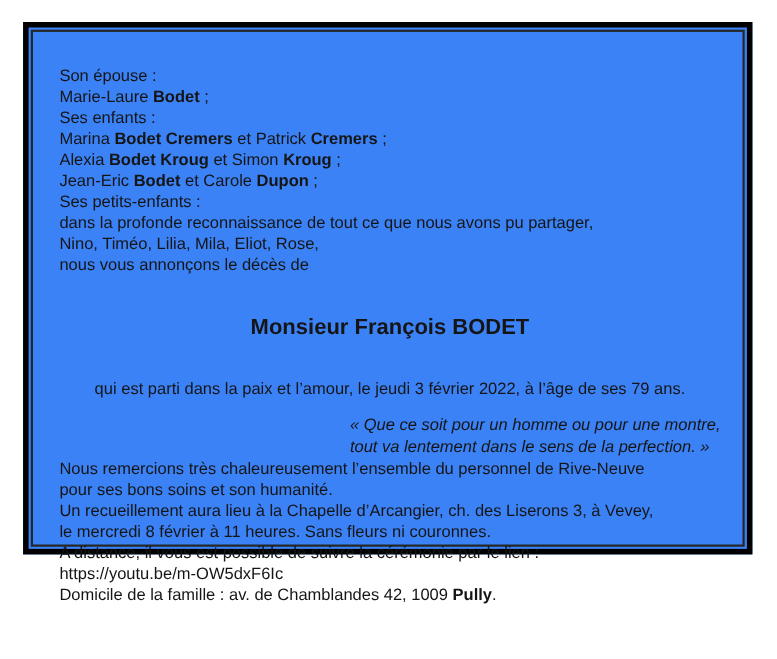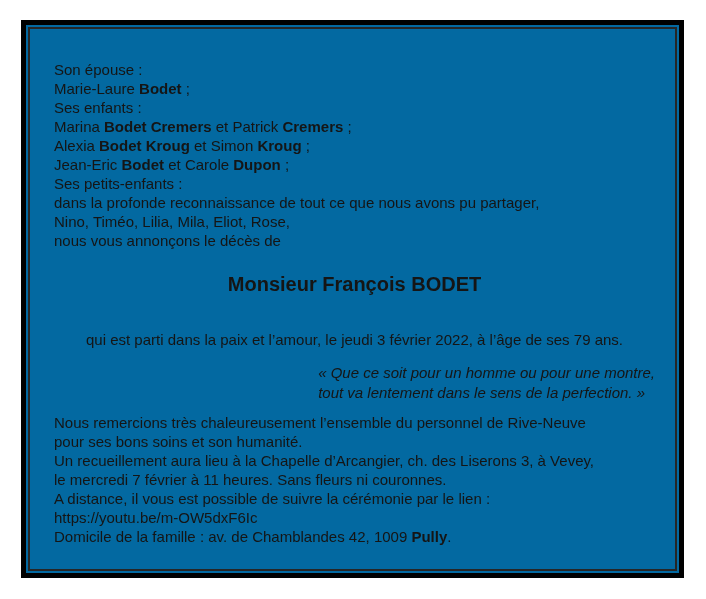--- a/index.html
+++ b/index.html
@@ -13,63 +13,62 @@
     height: 599px;
     font-family: "Liberation Sans", sans-serif;
     color: #151515;
     overflow: hidden;
   }
   .frame-outer {
     position: absolute;
     left: 21px;
     top: 20px;
     width: 663px;
-    height: 558px;
+    height: 484px;
     box-sizing: border-box;
     border: 5px solid #000000;
     padding: 2px;
-    background: #0369a1;
+    background: #3b82f6;
   }
   .frame-inner {
     height: 100%;
     box-sizing: border-box;
     border: 2px solid #262626;
   }
   .content {
     padding: 31px 20px 0 24px;
     font-size: 15px;
     line-height: 19px;
   }
   .line {
     white-space: nowrap;
   }
   .b {
     font-weight: bold;
   }
   .title {
-    margin: 22px 0 0 0;
+    margin: 36px 0 0 0;
     font-size: 20px;
     line-height: 24px;
     font-weight: bold;
     text-align: center;
     white-space: nowrap;
   }
   .death-line {
     margin: 34px 0 0 0;
     white-space: nowrap;
     text-align: center;
   }
   .quote {
     margin: 14px 0 0 auto;
     width: fit-content;
     font-style: italic;
     line-height: 20px;
   }
   .closing {
-    margin-top: 10px;
   }
 </style>
 </head>
 <body>
 
 <div class="frame-outer">
   <div class="frame-inner">
     <div class="content">
 
       <div class="intro">
@@ -91,21 +90,21 @@
 
       <div class="quote">
         <div class="quote-line">« Que ce soit pour un homme ou pour une montre,</div>
         <div class="quote-line">tout va lentement dans le sens de la perfection. »</div>
       </div>
 
       <div class="closing">
           <div class="line"><span>Nous remercions très chaleureusement l’ensemble du personnel de Rive-Neuve</span></div>
           <div class="line"><span>pour ses bons soins et son humanité.</span></div>
           <div class="line"><span>Un recueillement aura lieu à la Chapelle d’Arcangier, ch. des Liserons 3, à Vevey,</span></div>
-          <div class="line"><span>le mercredi 7 février à 11 heures. Sans fleurs ni couronnes.</span></div>
+          <div class="line"><span>le mercredi 8 février à 11 heures. Sans fleurs ni couronnes.</span></div>
           <div class="line"><span>A distance, il vous est possible de suivre la cérémonie par le lien :</span></div>
           <div class="line"><span>https://youtu.be/m-OW5dxF6Ic</span></div>
           <div class="line"><span>Domicile de la famille : av. de Chamblandes 42, 1009 </span><span class="b">Pully</span><span>.</span></div>
         </div>
 
     </div>
   </div>
 </div>
 
 </body></html>

